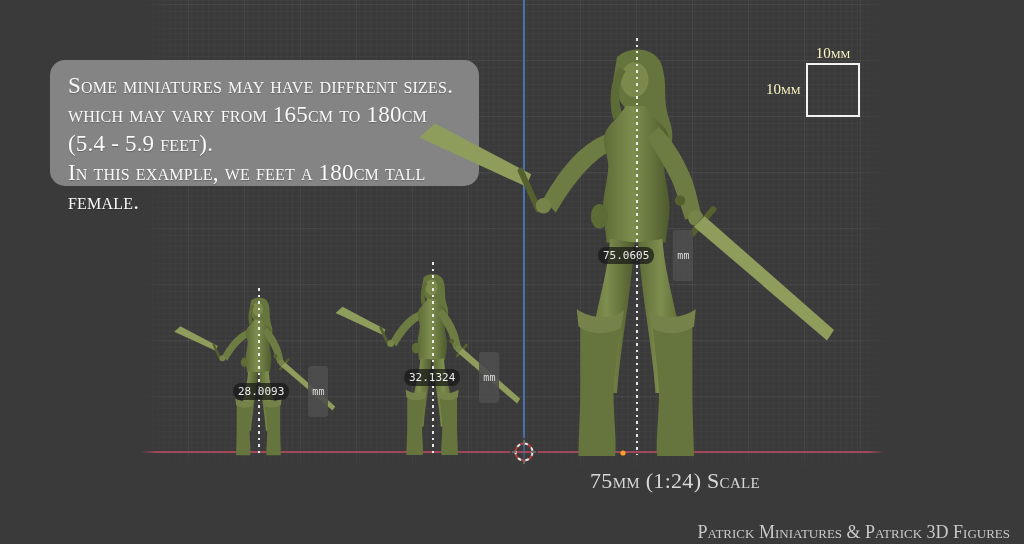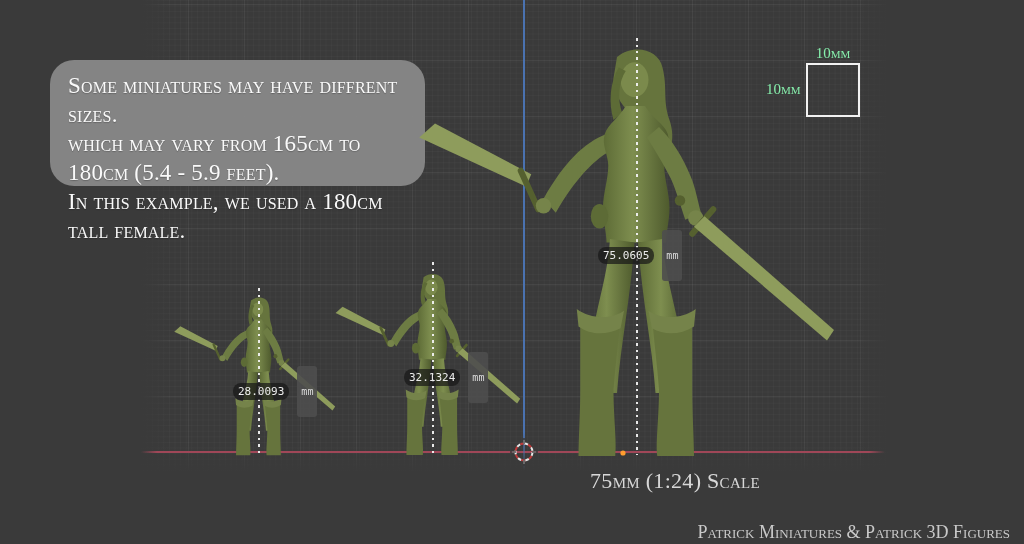--- a/index.html
+++ b/index.html
@@ -27,44 +27,44 @@
   .axis-x{
     position:absolute; left:141px; top:451px; width:744px; height:2px;
     background:linear-gradient(to right, rgba(160,64,85,0), #a04758 16px, #a04758 calc(100% - 16px), rgba(160,64,85,0));
   }
   .axis-z{
     position:absolute; left:523px; top:0; width:2px; height:470px;
     background:linear-gradient(to bottom, #4a72b0 0, #4a72b0 432px, rgba(74,114,176,0));
   }
   
   .infobox{
-    position:absolute; left:50px; top:60px; width:375px; height:126px;
-    background:rgba(136,136,136,0.95); border-radius:24px;
+    position:absolute; left:50px; top:60px; width:429px; height:126px;
+    background:rgba(136,136,136,0.95); border-radius:15px;
     box-sizing:border-box; padding:11px 18px;
     color:#fafafa; font-variant:small-caps;
     font-size:23px; line-height:29px; letter-spacing:0.2px;
     text-shadow:0 1px 1px rgba(0,0,0,0.25);
   }
   
   .mini{position:absolute;}
   
   .mline{
     position:absolute; width:2px;
     background-image:repeating-linear-gradient(to bottom,#f2f2f2 0 2.5px, transparent 2.5px 6.5px);
     opacity:.95;
   }
   .mlabel{
     position:absolute; display:flex; align-items:center;
     font-family:"DejaVu Sans Mono", monospace; font-size:11px; color:#ececec;
   }
   .mlabel .val{background:rgba(24,24,24,0.72); padding:2px 5px; border-radius:8px;}
-  .mlabel .unit{background:rgba(78,78,78,0.9); padding:20px 4px; border-radius:3px; margin-left:8px; font-size:10px; color:#dcdcdc;}
+  .mlabel .unit{background:rgba(78,78,78,0.9); padding:20px 4px; border-radius:3px; margin-left:19px; font-size:10px; color:#dcdcdc;}
   
   .refsq{position:absolute; left:806px; top:63px; width:54px; height:54px; border:2px solid #f2f2f2; box-sizing:border-box;}
-  .reflabel{position:absolute; color:#86efac; font-variant:small-caps; font-size:15px; line-height:15px;}
+  .reflabel{position:absolute; color:#fef9c3; font-variant:small-caps; font-size:15px; line-height:15px;}
   
   .slabel{
     position:absolute; transform:translateX(-50%);
     color:#d8d8d8; font-variant:small-caps; font-size:22px; white-space:nowrap;
     letter-spacing:0.3px;
   }
   .credit{
     position:absolute; right:14px; top:522px;
     color:#c9c9c9; font-variant:small-caps; font-size:18px; white-space:nowrap;
   }
@@ -80,21 +80,21 @@
   <div class="fade fade-l"></div>
   <div class="fade fade-r"></div>
   <div class="fade fade-b"></div>
 
   <div class="axis-x"></div>
   <div class="axis-z"></div>
 
   <div class="infobox">
     <div>Some miniatures may have diffrent sizes.</div>
     <div>which may vary from 165cm to 180cm (5.4 - 5.9 feet).</div>
-    <div>In this example, we used a 180cm tall female.</div>
+    <div>In this example, we feet a 180cm tall female.</div>
   </div>
 
   <svg width="0" height="0" style="position:absolute" aria-hidden="true">
     <defs>
       <linearGradient id="oliveG" x1="0" y1="0" x2="1" y2="0">
         <stop offset="0" stop-color="#5d6b36"></stop>
         <stop offset="0.45" stop-color="#7e8e4f"></stop>
         <stop offset="1" stop-color="#4e5a2d"></stop>
       </linearGradient>
       <symbol id="warrior" viewBox="0 0 260 240">

